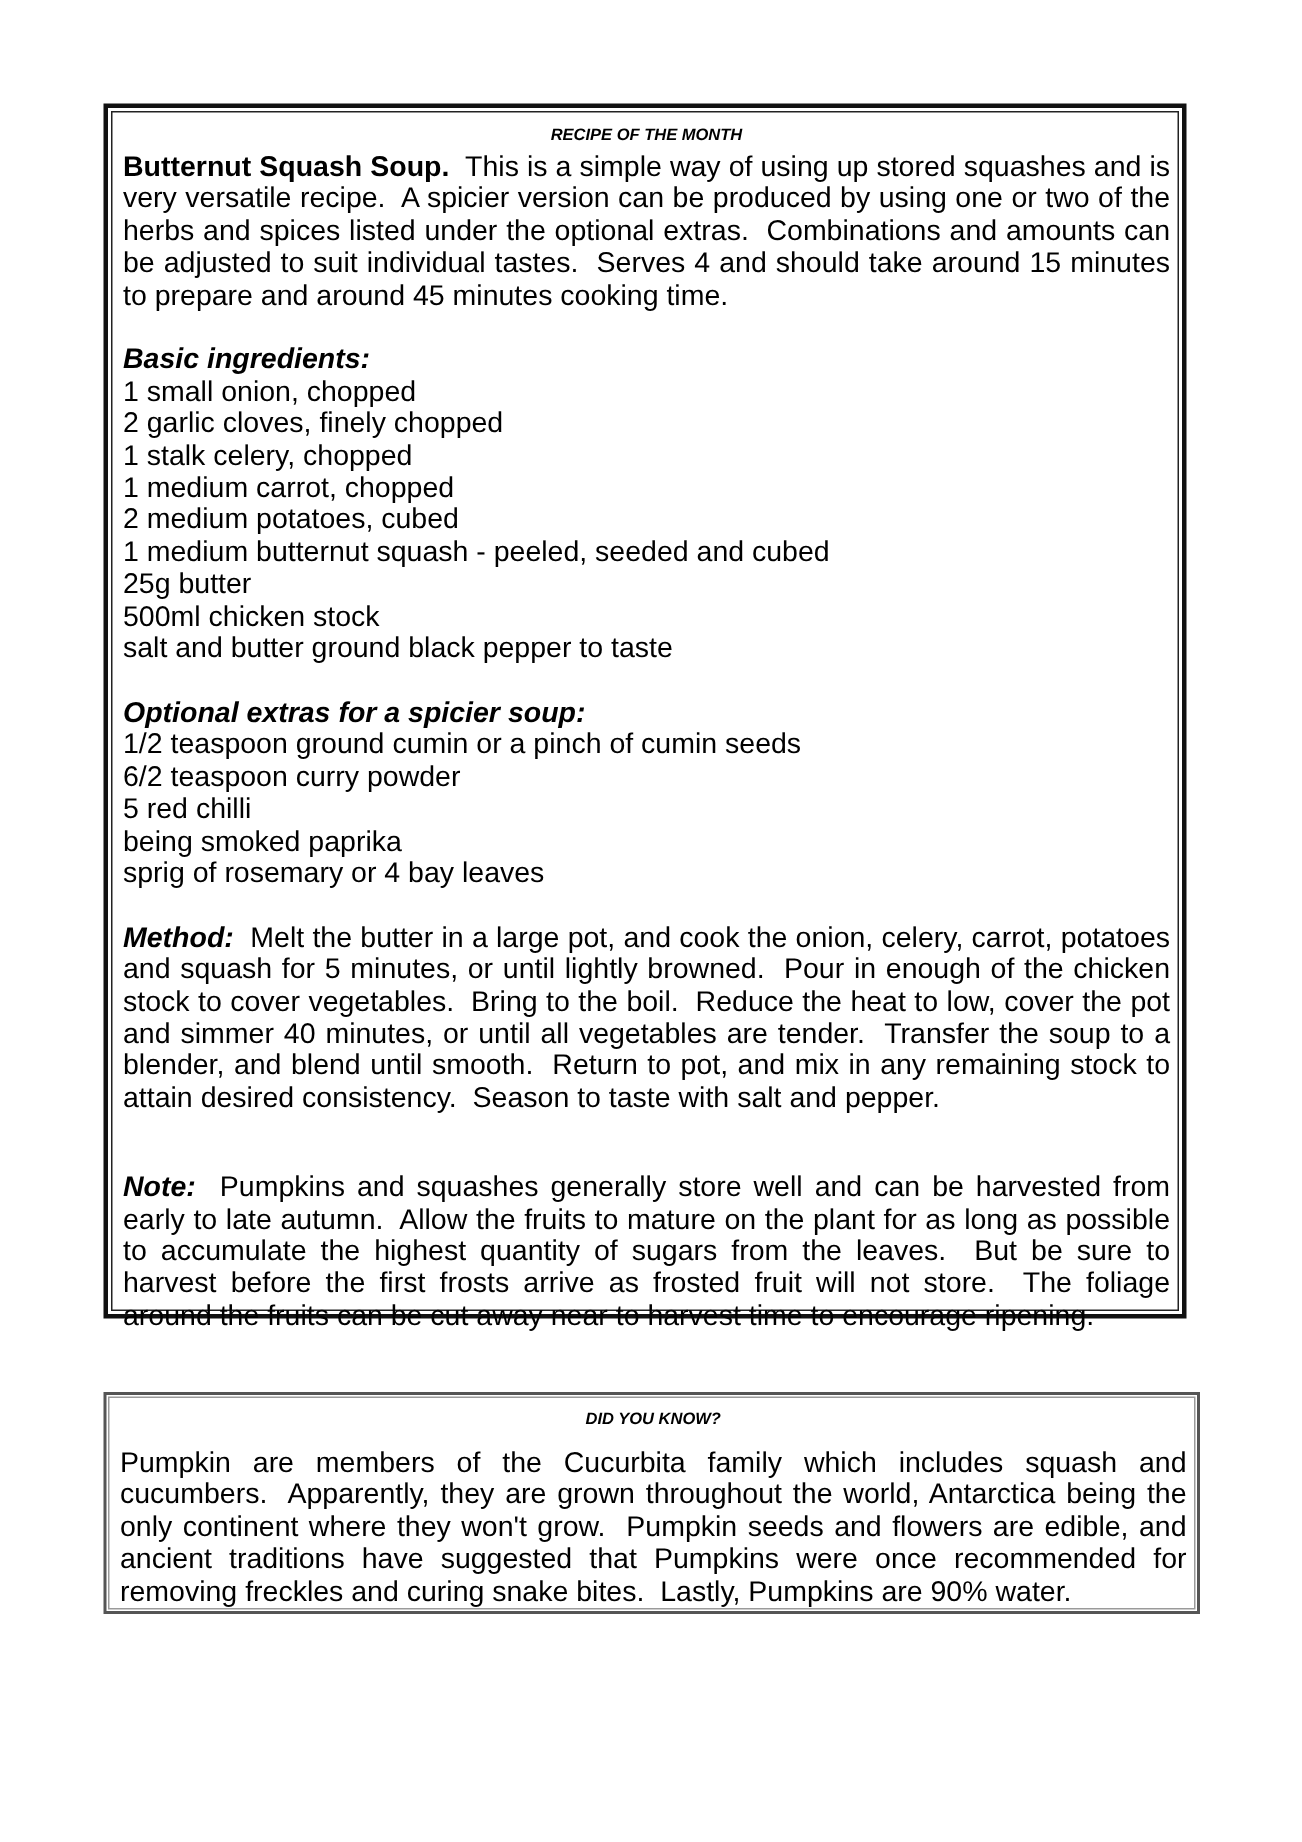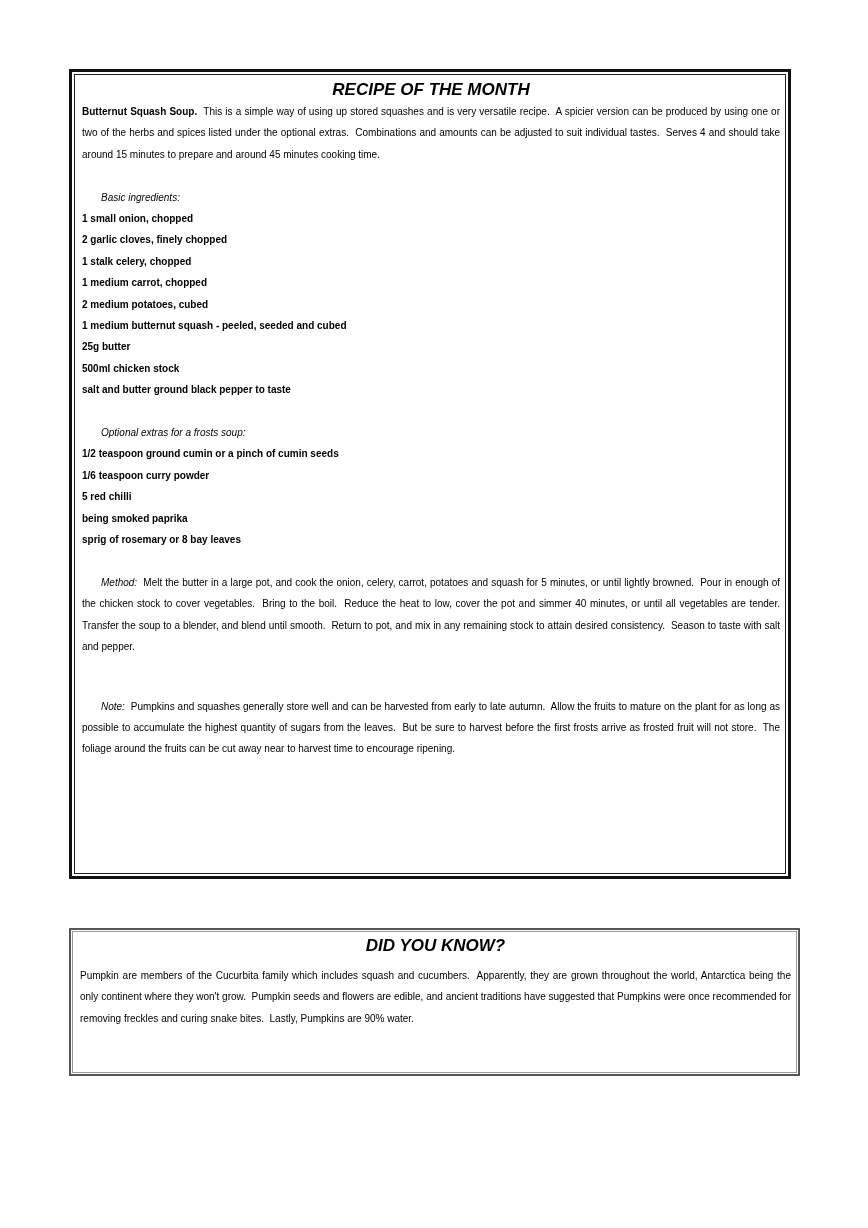--- a/index.html
+++ b/index.html
@@ -48,41 +48,40 @@
       position: absolute;
       left: 1px; top: 1px; right: 1px; bottom: 1px;
       border: 1px solid #9a9a9a;
       box-sizing: border-box;
       padding: 3px 5px 0 7px;
     }
     .box-title {
       text-align: center;
       font-weight: bold;
       font-style: italic;
-      font-size: 17px;
+      font-size: 11px;
       line-height: 22px;
       margin: 0;
     }
     p, .line {
       margin: 0;
-      font-size: 10px;
+      font-size: 19px;
       line-height: 21.4px;
     }
     p.justify {
       text-align: justify;
     }
     .gap { height: 21.4px; }
     .gap-lg { height: 38px; }
     .bold { font-weight: bold; }
-    .bi { font-weight: normal; font-style: italic; margin-left: 19px; }
+    .bi { font-weight: bold; font-style: italic; }
     ul.plain {
       list-style: none;
       margin: 0;
       padding: 0;
-      font-weight: bold;
     }
     #dyk-box .box-title { margin-bottom: 8px; }
   </style>
 </head>
 <body>
 
 <div class="box" id="recipe-box">
   <div class="inner">
     <h2 class="box-title">RECIPE OF THE MONTH</h2>
 
@@ -98,27 +97,27 @@
       <li class="line">1 medium carrot, chopped</li>
       <li class="line">2 medium potatoes, cubed</li>
       <li class="line">1 medium butternut squash - peeled, seeded and cubed</li>
       <li class="line">25g butter</li>
       <li class="line">500ml chicken stock</li>
       <li class="line">salt and butter ground black pepper to taste</li>
     </ul>
 
     <div class="gap"></div>
 
-    <p class="bi">Optional extras for a frosts soup:</p>
+    <p class="bi">Optional extras for a spicier soup:</p>
     <ul class="plain">
       <li class="line">1/2 teaspoon ground cumin or a pinch of cumin seeds</li>
-      <li class="line">1/6 teaspoon curry powder</li>
+      <li class="line">6/2 teaspoon curry powder</li>
       <li class="line">5 red chilli</li>
       <li class="line">being smoked paprika</li>
-      <li class="line">sprig of rosemary or 8 bay leaves</li>
+      <li class="line">sprig of rosemary or 4 bay leaves</li>
     </ul>
 
     <div class="gap"></div>
 
     <p class="justify"><span class="bi">Method:</span><span style="white-space: pre-wrap;">  Melt the butter in a large pot, and cook the onion, celery, carrot, potatoes and squash for 5 minutes, or until lightly browned.  Pour in enough of the chicken stock to cover vegetables.  Bring to the boil.  Reduce the heat to low, cover the pot and simmer 40 minutes, or until all vegetables are tender.  Transfer the soup to a blender, and blend until smooth.  Return to pot, and mix in any remaining stock to attain desired consistency.  Season to taste with salt and pepper.</span></p>
 
     <div class="gap-lg"></div>
 
     <p class="justify"><span class="bi">Note:</span><span style="white-space: pre-wrap;">  Pumpkins and squashes generally store well and can be harvested from early to late autumn.  Allow the fruits to mature on the plant for as long as possible to accumulate the highest quantity of sugars from the leaves.  But be sure to harvest before the first frosts arrive as frosted fruit will not store.  The foliage around the fruits can be cut away near to harvest time to encourage ripening.</span></p>
   </div>

